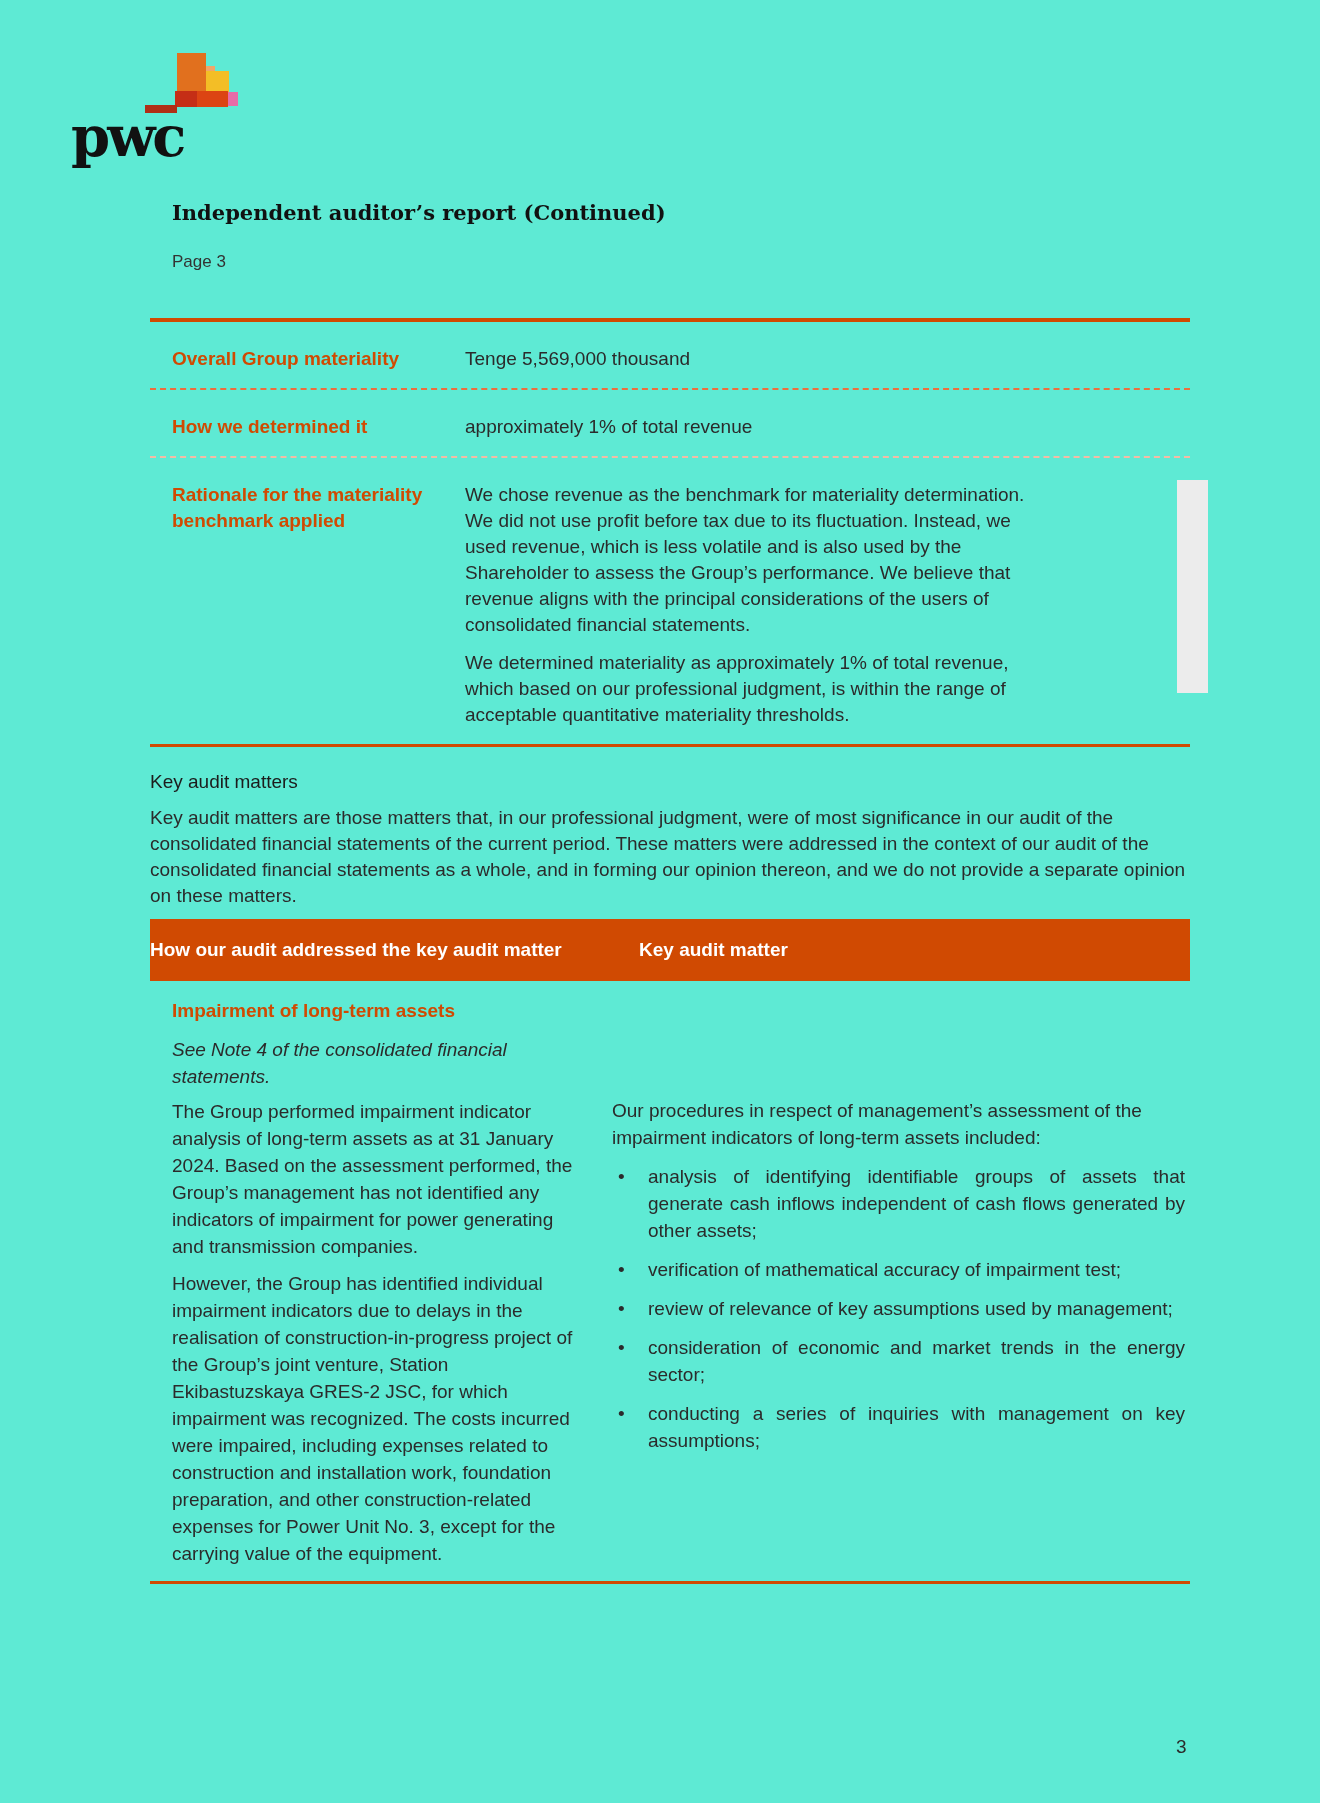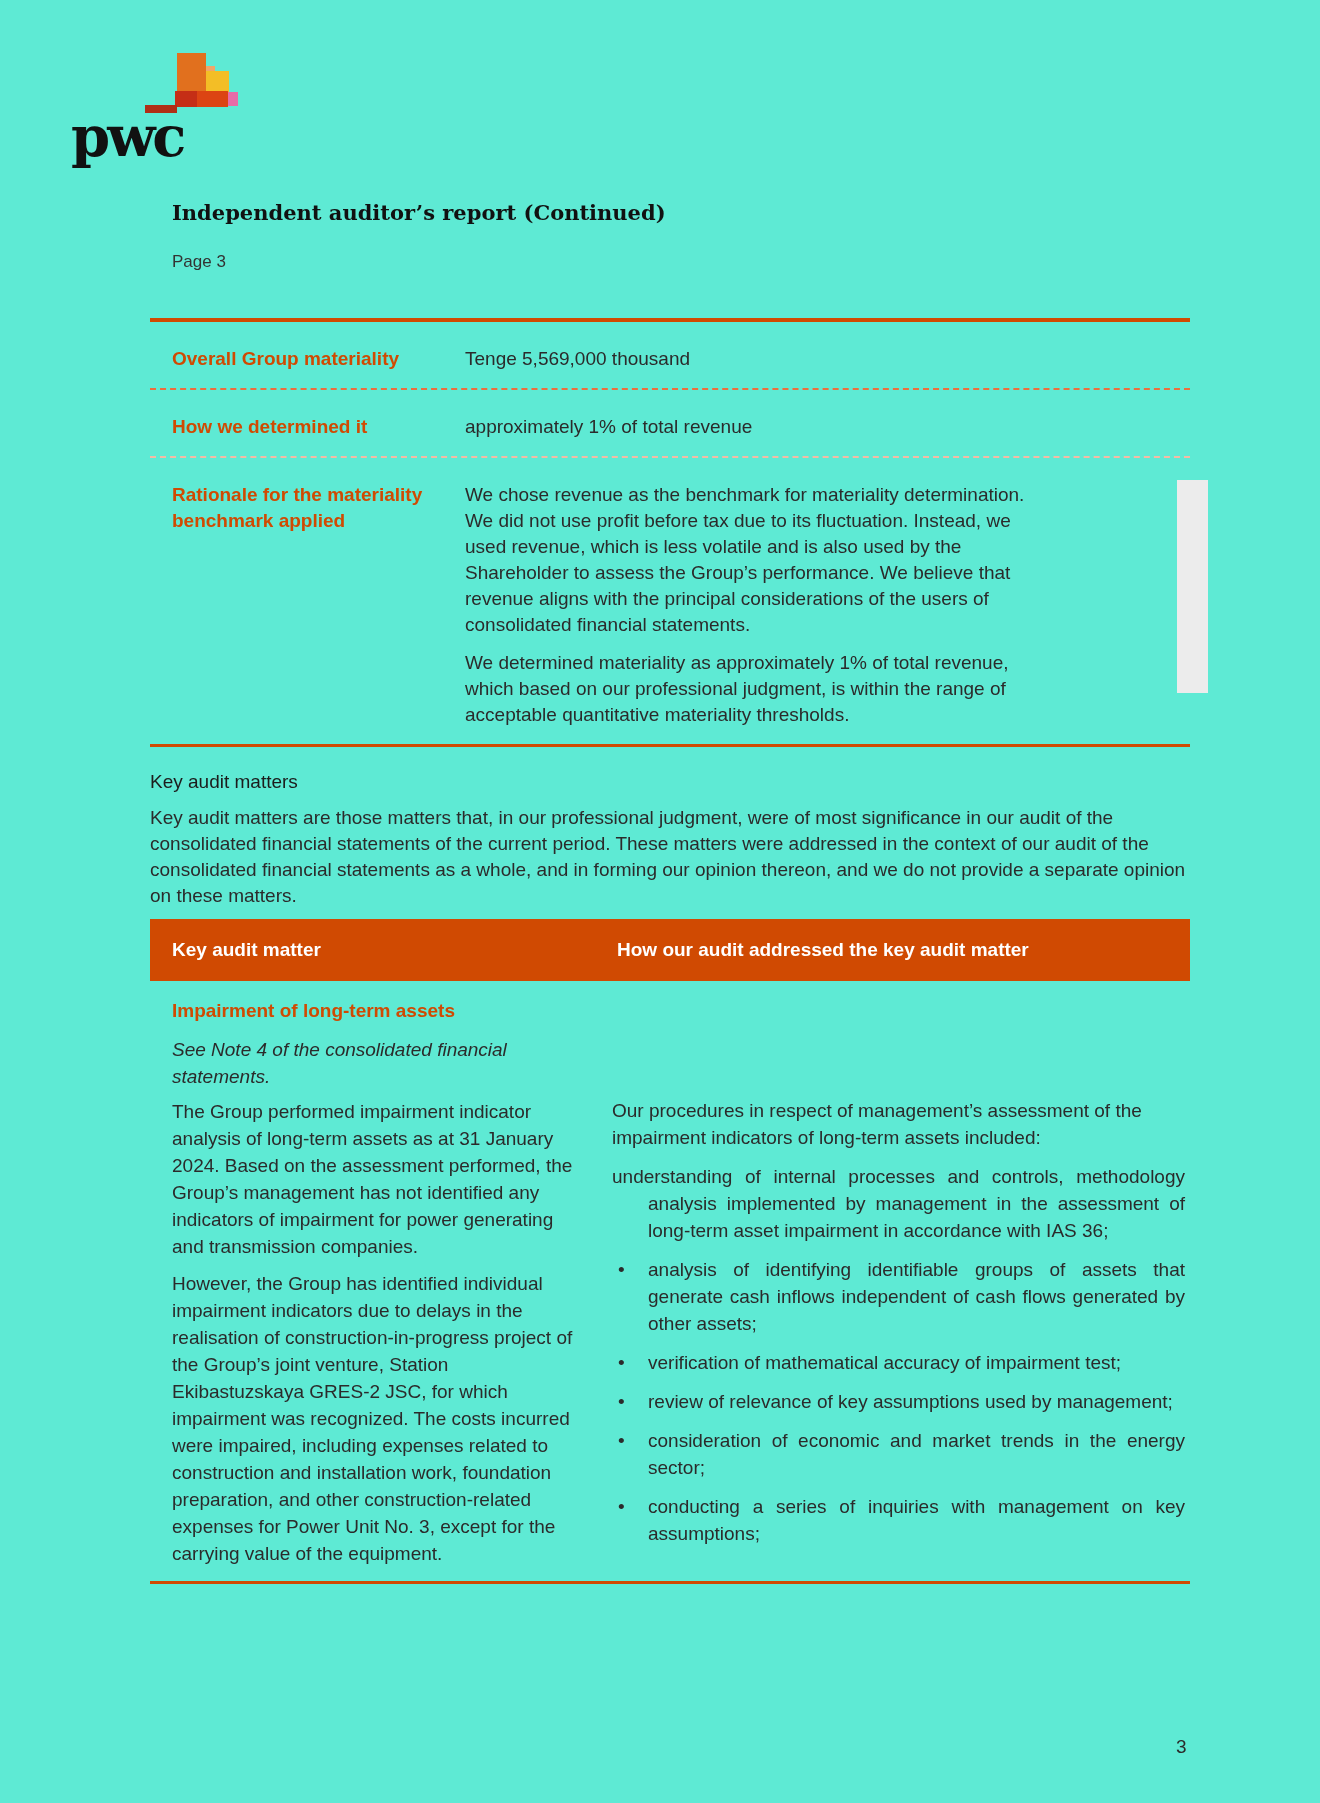--- a/index.html
+++ b/index.html
@@ -132,37 +132,34 @@
           <p>We chose revenue as the benchmark for materiality determination. We did not use profit before tax due to its fluctuation. Instead, we used revenue, which is less volatile and is also used by the Shareholder to assess the Group’s performance. We believe that revenue aligns with the principal considerations of the users of consolidated financial statements.</p>
           <p>We determined materiality as approximately 1% of total revenue, which based on our professional judgment, is within the range of acceptable quantitative materiality thresholds.</p>
         </div>
       </div>
     </div>
 
     <h2 class="kam-heading">Key audit matters</h2>
     <p class="kam-intro">Key audit matters are those matters that, in our professional judgment, were of most significance in our audit of the consolidated financial statements of the current period. These matters were addressed in the context of our audit of the consolidated financial statements as a whole, and in forming our opinion thereon, and we do not provide a separate opinion on these matters.</p>
 
     <div class="kam-bar">
+      <div class="col-h col-h2">How our audit addressed the key audit matter</div>
       <div class="col-h col-h1">Key audit matter</div>
-      <div class="col-h col-h2">How our audit addressed the key audit matter</div>
     </div>
 
     <div class="matter">
       <div class="left-col">
         <div class="matter-title">Impairment of long-term assets</div>
         <div class="matter-note">See Note 4 of the consolidated financial statements.</div>
         <p class="body p1">The Group performed impairment indicator analysis of long-term assets as at 31 January 2024. Based on the assessment performed, the Group’s management has not identified any indicators of impairment for power generating and transmission companies.</p>
         <p class="body p2">However, the Group has identified individual impairment indicators due to delays in the realisation of construction-in-progress project of the Group’s joint venture, Station Ekibastuzskaya GRES-2 JSC, for which impairment was recognized. The costs incurred were impaired, including expenses related to construction and installation work, foundation preparation, and other construction-related expenses for Power Unit No. 3, except for the carrying value of the equipment.</p>
       </div>
       <div class="right-col">
         <p class="right-intro">Our procedures in respect of management’s assessment of the impairment indicators of long-term assets included:</p>
 
-        <div class="right-item no-bullet">
-          <span class="marker"></span><span>understanding of internal processes and controls, methodology analysis implemented by management in the assessment of long-term asset impairment in accordance with IAS 36;</span>
-        </div>
         <div class="right-item">
           <span class="marker">•</span><span>analysis of identifying identifiable groups of assets that generate cash inflows independent of cash flows generated by other assets;</span>
         </div>
         <div class="right-item">
           <span class="marker">•</span><span>verification of mathematical accuracy of impairment test;</span>
         </div>
         <div class="right-item">
           <span class="marker">•</span><span>review of relevance of key assumptions used by management;</span>
         </div>
         <div class="right-item">

